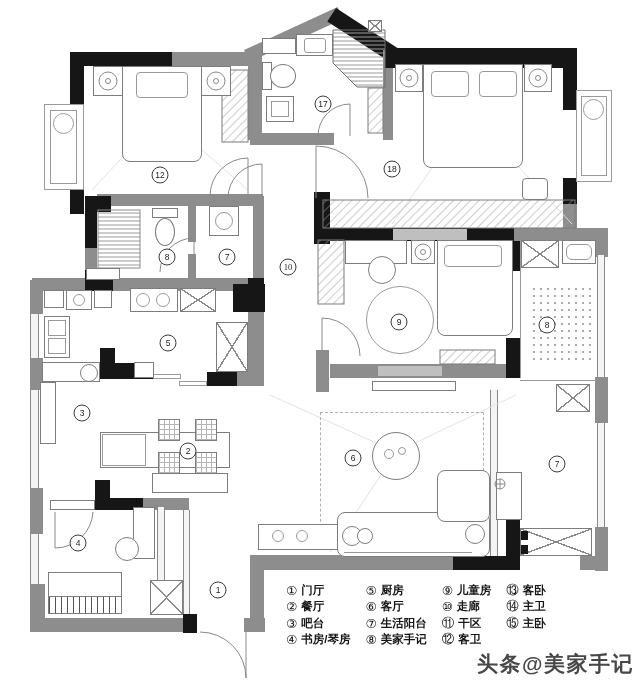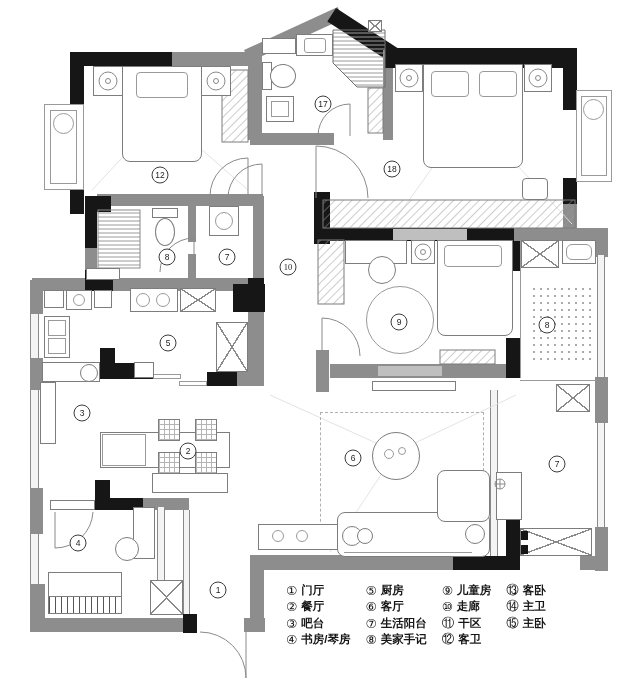--- a/index.html
+++ b/index.html
@@ -379,13 +379,14 @@
       <div class="li">
         <span class="n">⑭</span>
         <span>主卫</span>
       </div>
       <div class="li">
         <span class="n">⑮</span>
         <span>主卧</span>
       </div>
     </div>
 
+<div id="watermark">头条@美家手记</div>
 </div>
 
 </body></html>

